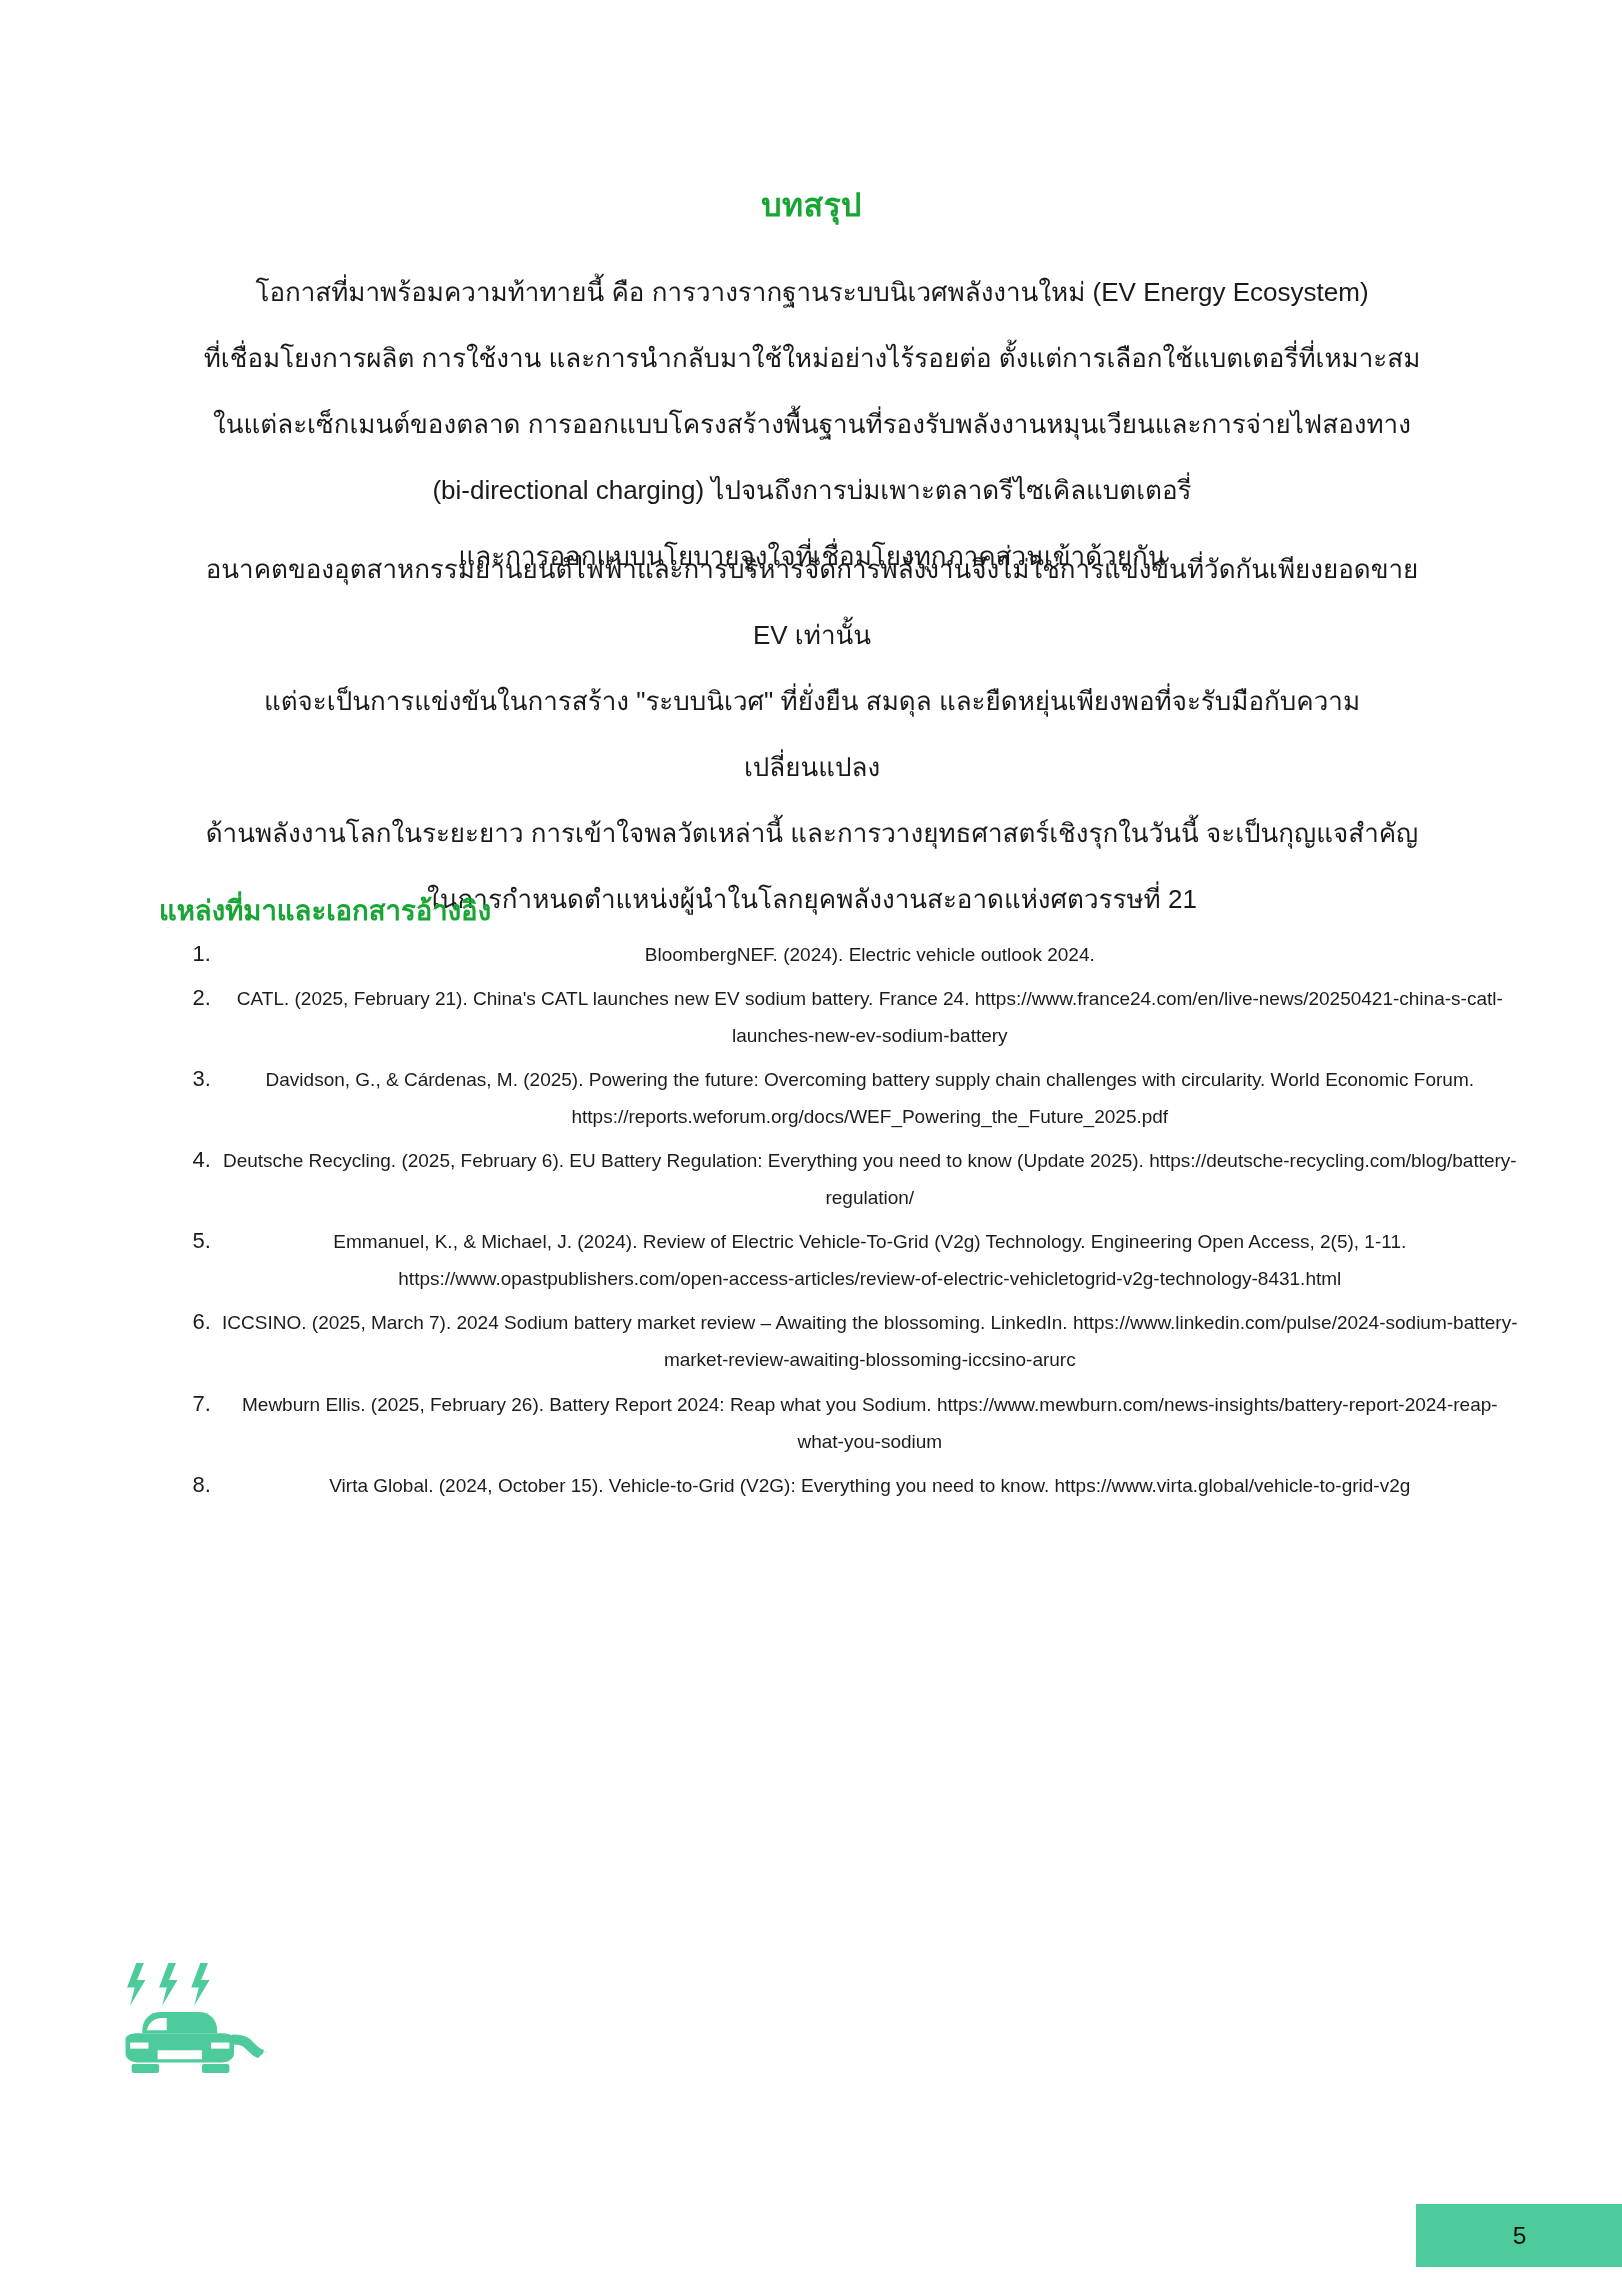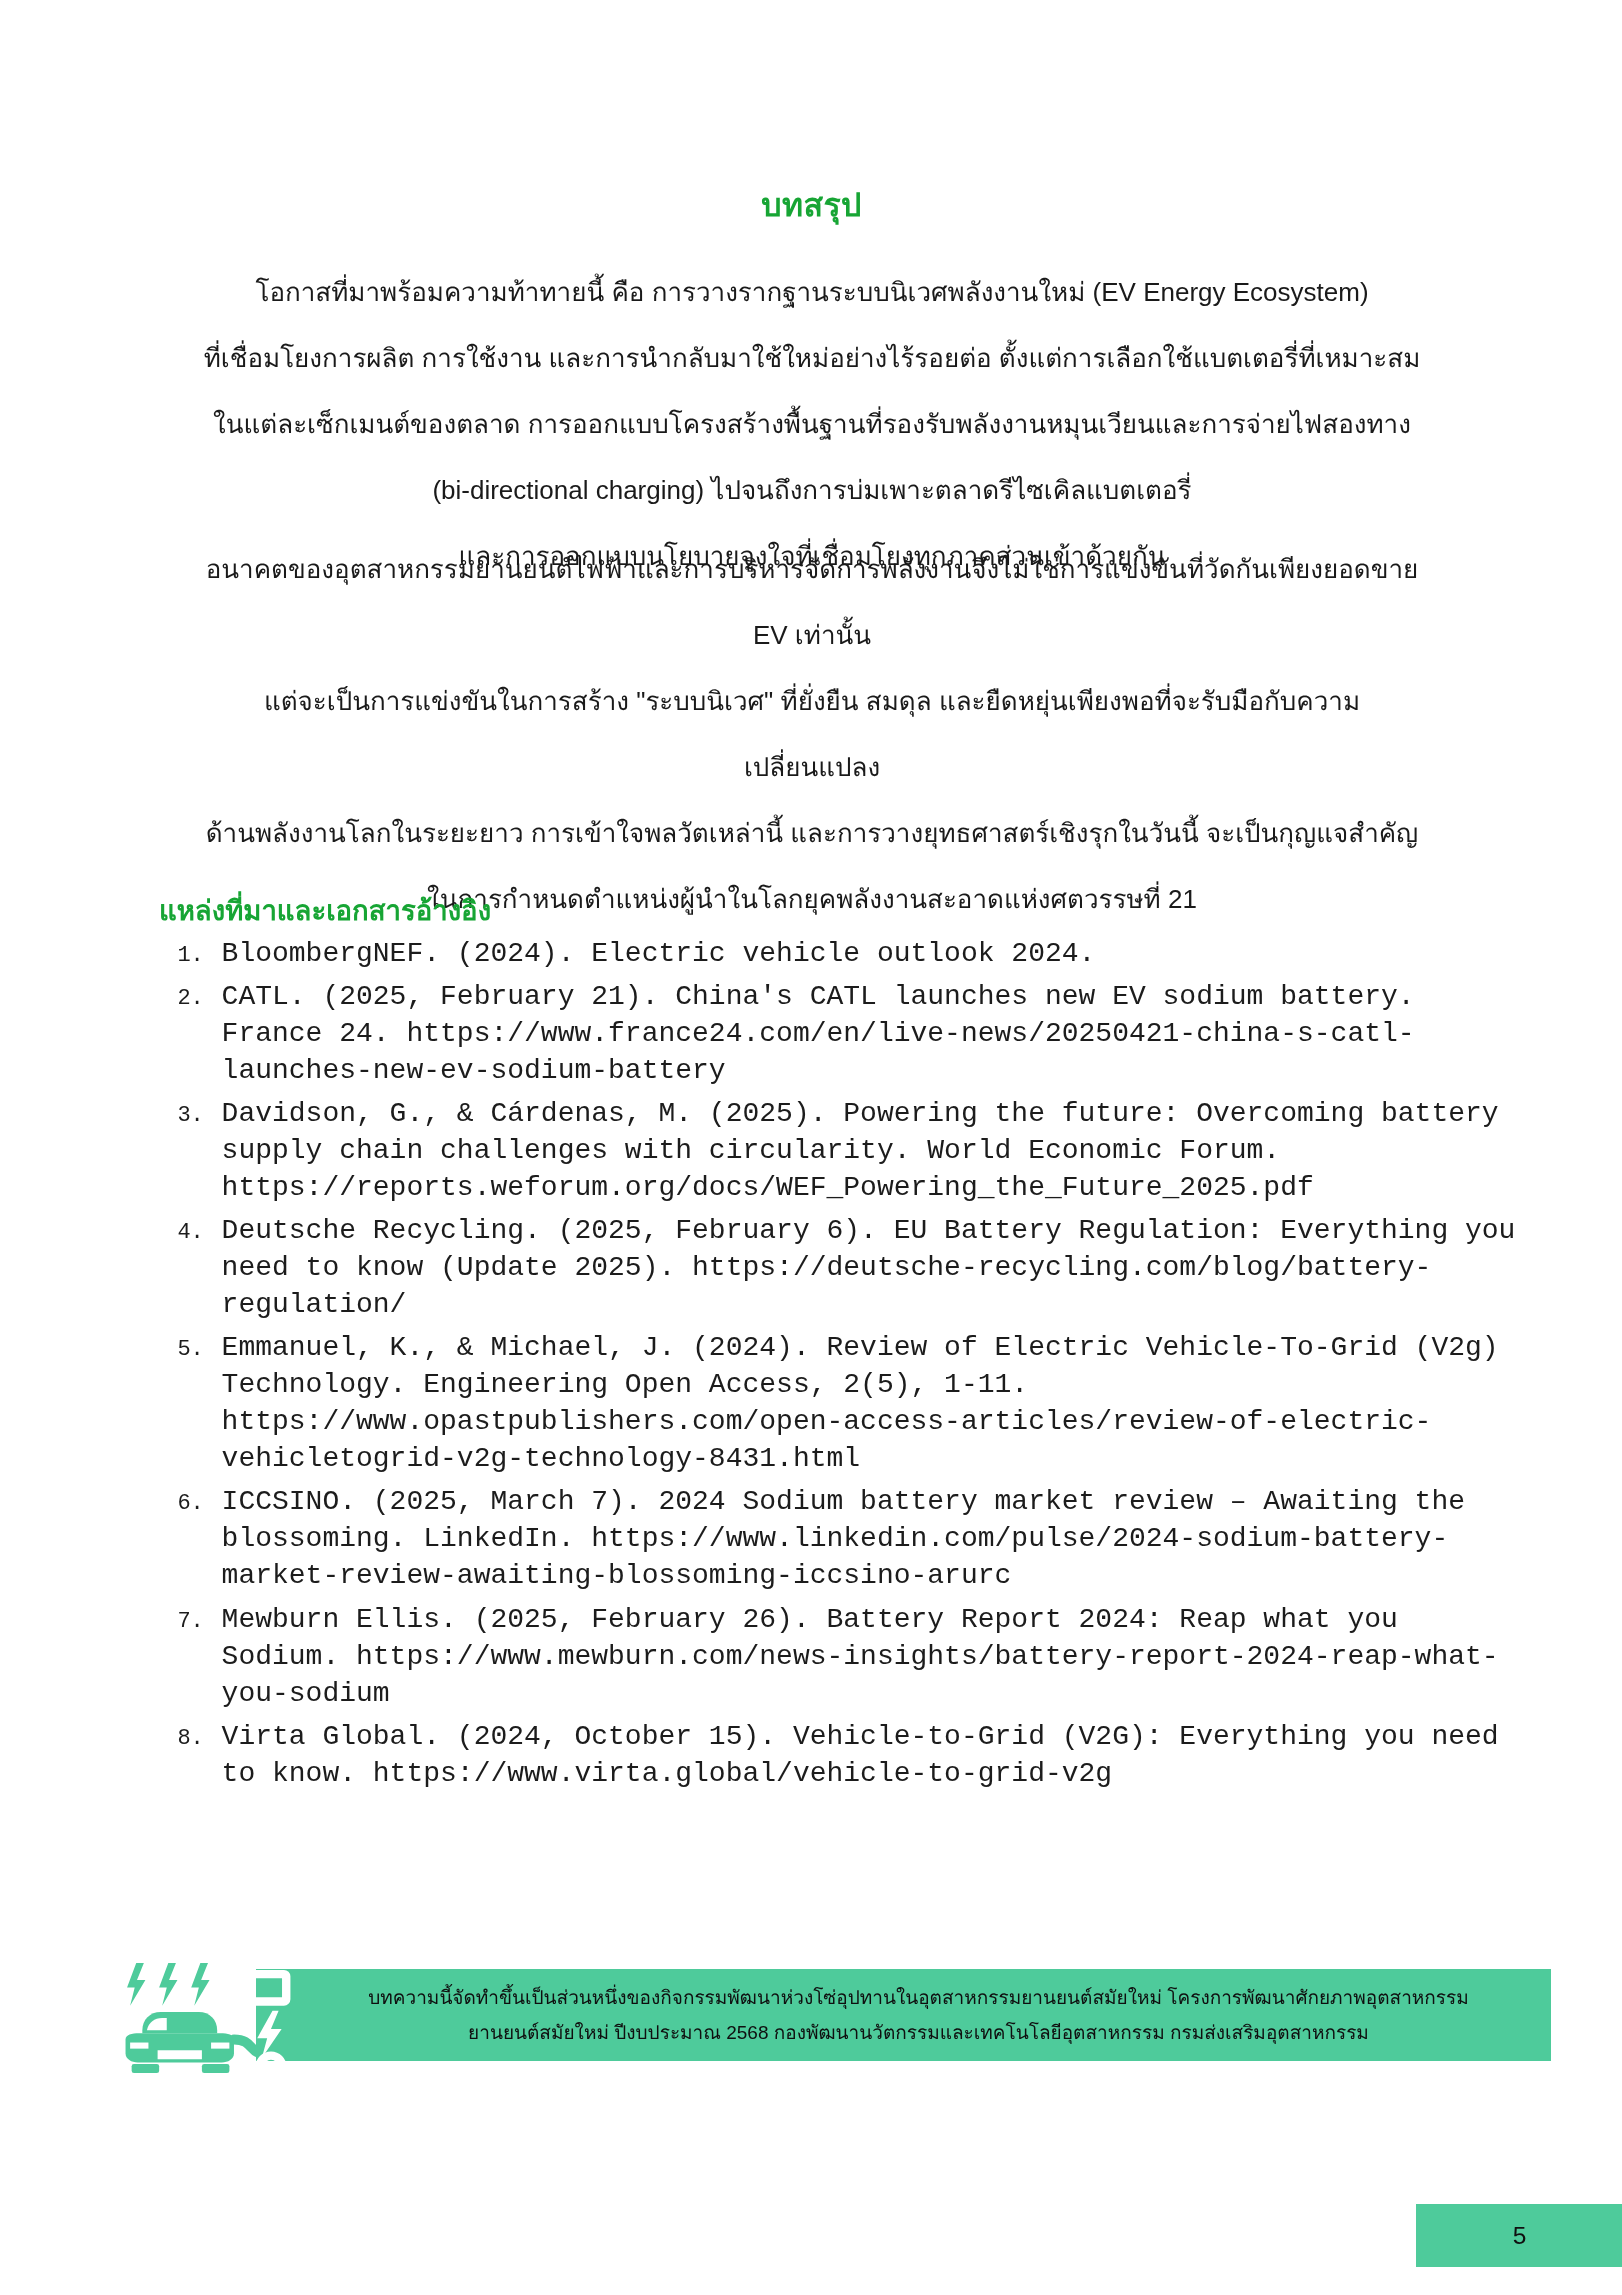--- a/index.html
+++ b/index.html
@@ -69,28 +69,27 @@
     position: absolute;
     left: 188px;
     top: 935px;
     width: 1301px;
     margin: 0;
     padding: 0 0 0 29px;
     list-style-type: decimal;
     list-style-position: outside;
   }
   #references-list li {
-    font-size: 28px;
+    font-size: 19px;
     line-height: 37px;
     color: #1c1c1c;
     margin: 0 0 6.1px 0;
     padding-left: 4.6px;
-    text-align: left;
+    text-align: center;
     word-break: break-word;
-    font-family: Liberation Mono, monospace;
   }
   #references-list li::marker {
     font-size: 22px;
   }
 
   
   #footer-banner {
     position: absolute;
     left: 256px;
     top: 1969px;
@@ -192,24 +191,20 @@
     <li>BloombergNEF. (2024). Electric vehicle outlook 2024.</li>
     <li>CATL. (2025, February 21). China's CATL launches new EV sodium battery. France 24. https://www.france24.com/en/live-news/20250421-china-s-catl-launches-new-ev-sodium-battery</li>
     <li>Davidson, G., &amp; Cárdenas, M. (2025). Powering the future: Overcoming battery supply chain challenges with circularity. World Economic Forum. https://reports.weforum.org/docs/WEF_Powering_the_Future_2025.pdf</li>
     <li>Deutsche Recycling. (2025, February 6). EU Battery Regulation: Everything you need to know (Update 2025). https://deutsche-recycling.com/blog/battery-regulation/</li>
     <li>Emmanuel, K., &amp; Michael, J. (2024). Review of Electric Vehicle-To-Grid (V2g) Technology. Engineering Open Access, 2(5), 1-11. https://www.opastpublishers.com/open-access-articles/review-of-electric-vehicletogrid-v2g-technology-8431.html</li>
     <li>ICCSINO. (2025, March 7). 2024 Sodium battery market review – Awaiting the blossoming. LinkedIn. https://www.linkedin.com/pulse/2024-sodium-battery-market-review-awaiting-blossoming-iccsino-arurc</li>
     <li>Mewburn Ellis. (2025, February 26). Battery Report 2024: Reap what you Sodium. https://www.mewburn.com/news-insights/battery-report-2024-reap-what-you-sodium</li>
     <li>Virta Global. (2024, October 15). Vehicle-to-Grid (V2G): Everything you need to know. https://www.virta.global/vehicle-to-grid-v2g</li>
   </ol>
 
-  <div id="footer-banner">
-    <div id="footer-banner-text">บทความนี้จัดทำขึ้นเป็นส่วนหนึ่งของกิจกรรมพัฒนาห่วงโซ่อุปทานในอุตสาหกรรมยานยนต์สมัยใหม่ โครงการพัฒนาศักยภาพอุตสาหกรรม
-ยานยนต์สมัยใหม่ ปีงบประมาณ 2568 กองพัฒนานวัตกรรมและเทคโนโลยีอุตสาหกรรม กรมส่งเสริมอุตสาหกรรม</div>
-  </div>
 
   <svg id="ev-charging-icon" viewBox="0 0 210 165">
 
     <g fill="#4ecb9b">
       <path d="M30 8 L18 40 L28 40 L22 64 L42 30 L31 30 L40 8 Z"></path>
       <path d="M72 8 L60 40 L70 40 L64 64 L84 30 L73 30 L82 8 Z"></path>
       <path d="M114 8 L102 40 L112 40 L106 64 L126 30 L115 30 L124 8 Z"></path>
     </g>
 
     <path d="M38 96 C38 82 48 72 62 72 L112 72 C126 72 136 82 136 96 L136 100 L38 100 Z" fill="#4ecb9b"></path>

